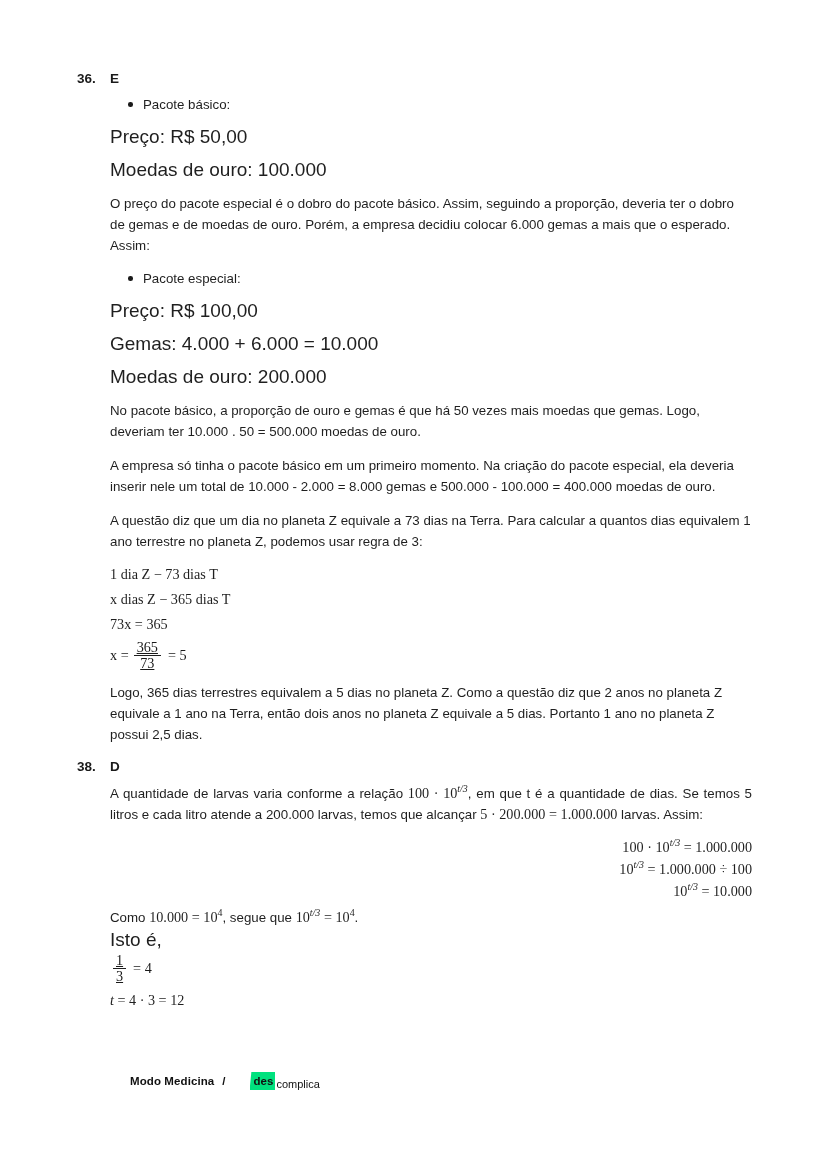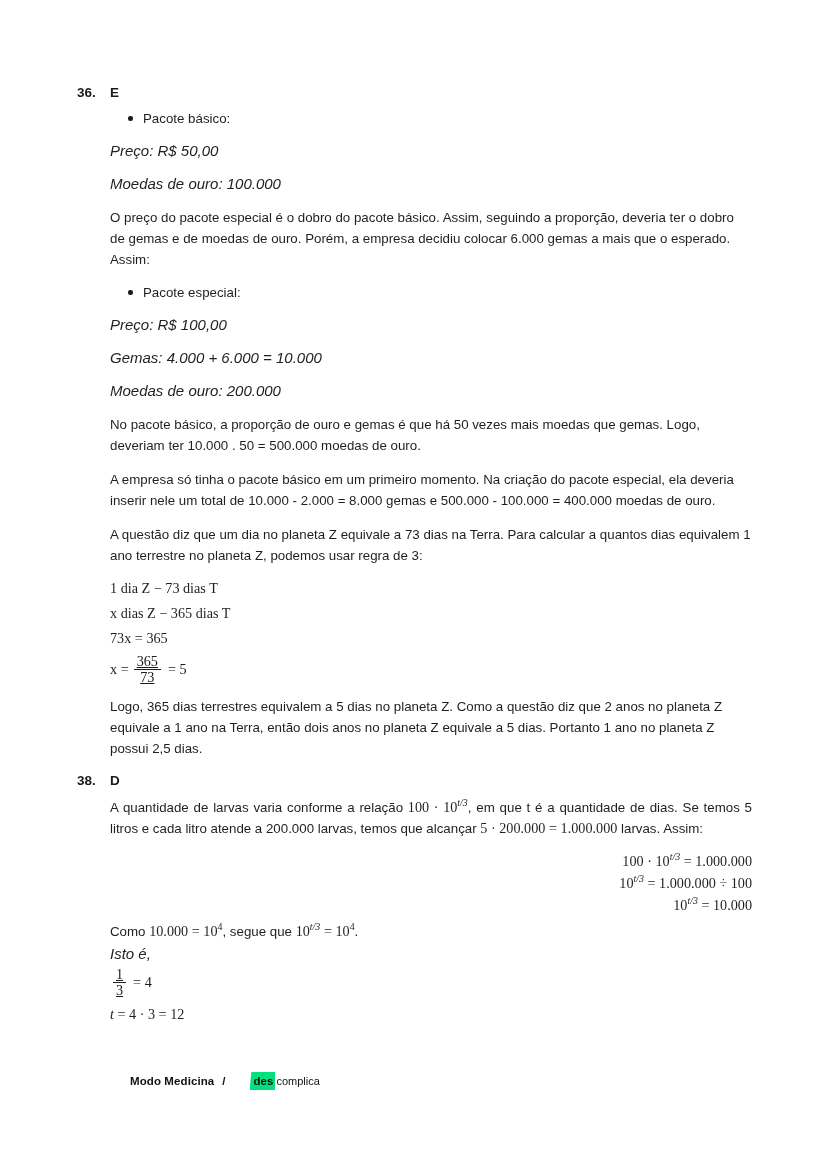--- a/index.html
+++ b/index.html
@@ -24,21 +24,21 @@
     overflow: hidden;
   }
   .content {
     position: absolute;
     left: 77px;
     top: 70px;
     width: 675px;
   }
 
   
-  .qblock { position: relative; margin-bottom: 0; margin-top: 14px; }
+  .qblock { position: relative; margin-bottom: 0; }
   .qhead {
     display: flex;
     align-items: baseline;
     font-weight: bold;
     font-size: 13.5px;
     line-height: 18px;
     margin-bottom: 7px;
   }
   .qnum { width: 33px; flex: 0 0 33px; font-weight: bold; }
   .qans { font-weight: bold; }
@@ -49,24 +49,23 @@
     margin: 0 0 13px 0;
     font-size: 13.3px;
     line-height: 21px;
     color: #1f1f1f;
   }
   p.para.justify { text-align: justify; text-justify: inter-word; }
 
   
   p.line {
     margin: 0 0 14px 0;
-    font-size: 15px;
+    font-size: 19px;
     line-height: 19px;
     color: #1f1f1f;
-    font-style: italic;
   }
 
   ul.bullets {
     list-style: none;
     margin: 0 0 13px 0;
     padding: 0;
   }
   ul.bullets li {
     position: relative;
     padding-left: 33px;
@@ -144,21 +143,21 @@
     letter-spacing: 0.1px;
   }
   .footer-sep {
     font-size: 11.5px;
     font-weight: bold;
     color: #111111;
     margin: 0 6px 0 8px;
   }
   .logo {
     display: flex;
-    align-items: center;
+    align-items: flex-end;
     margin-left: 18px;
   }
   .logo-badge {
     background: #00E17E;
     padding: 3px 2px 3px 4px;
     font-size: 11.5px;
     font-weight: bold;
     color: #111111;
     line-height: 12px;
     clip-path: polygon(7% 0, 100% 0, 100% 100%, 0 100%);

